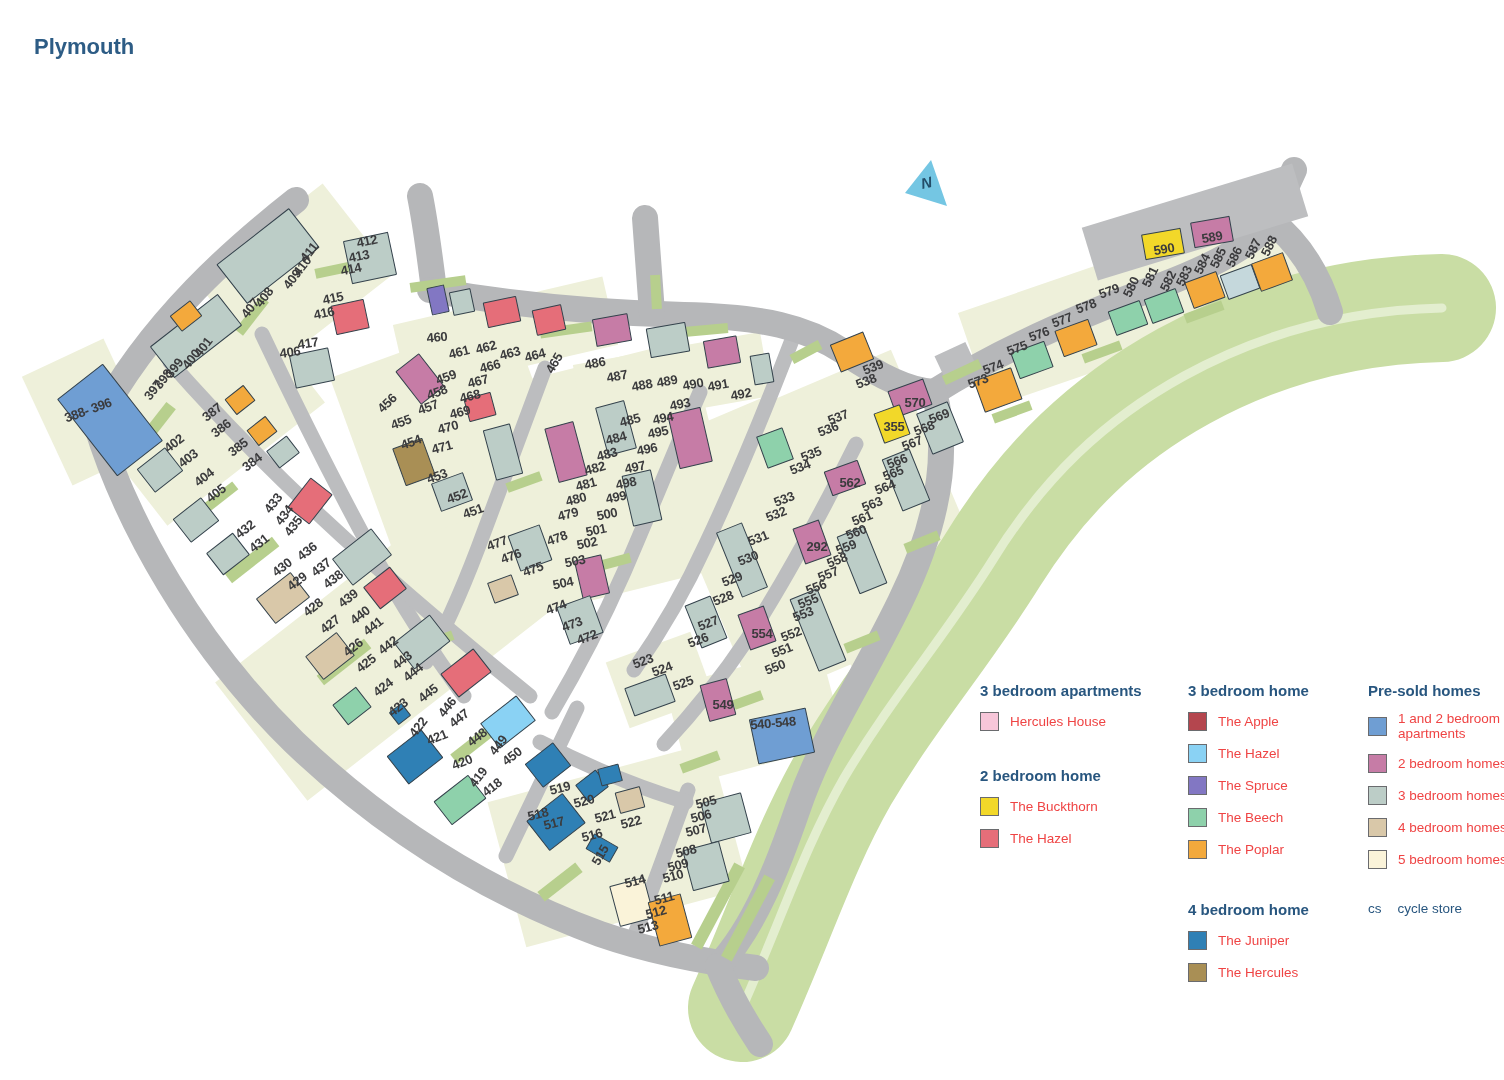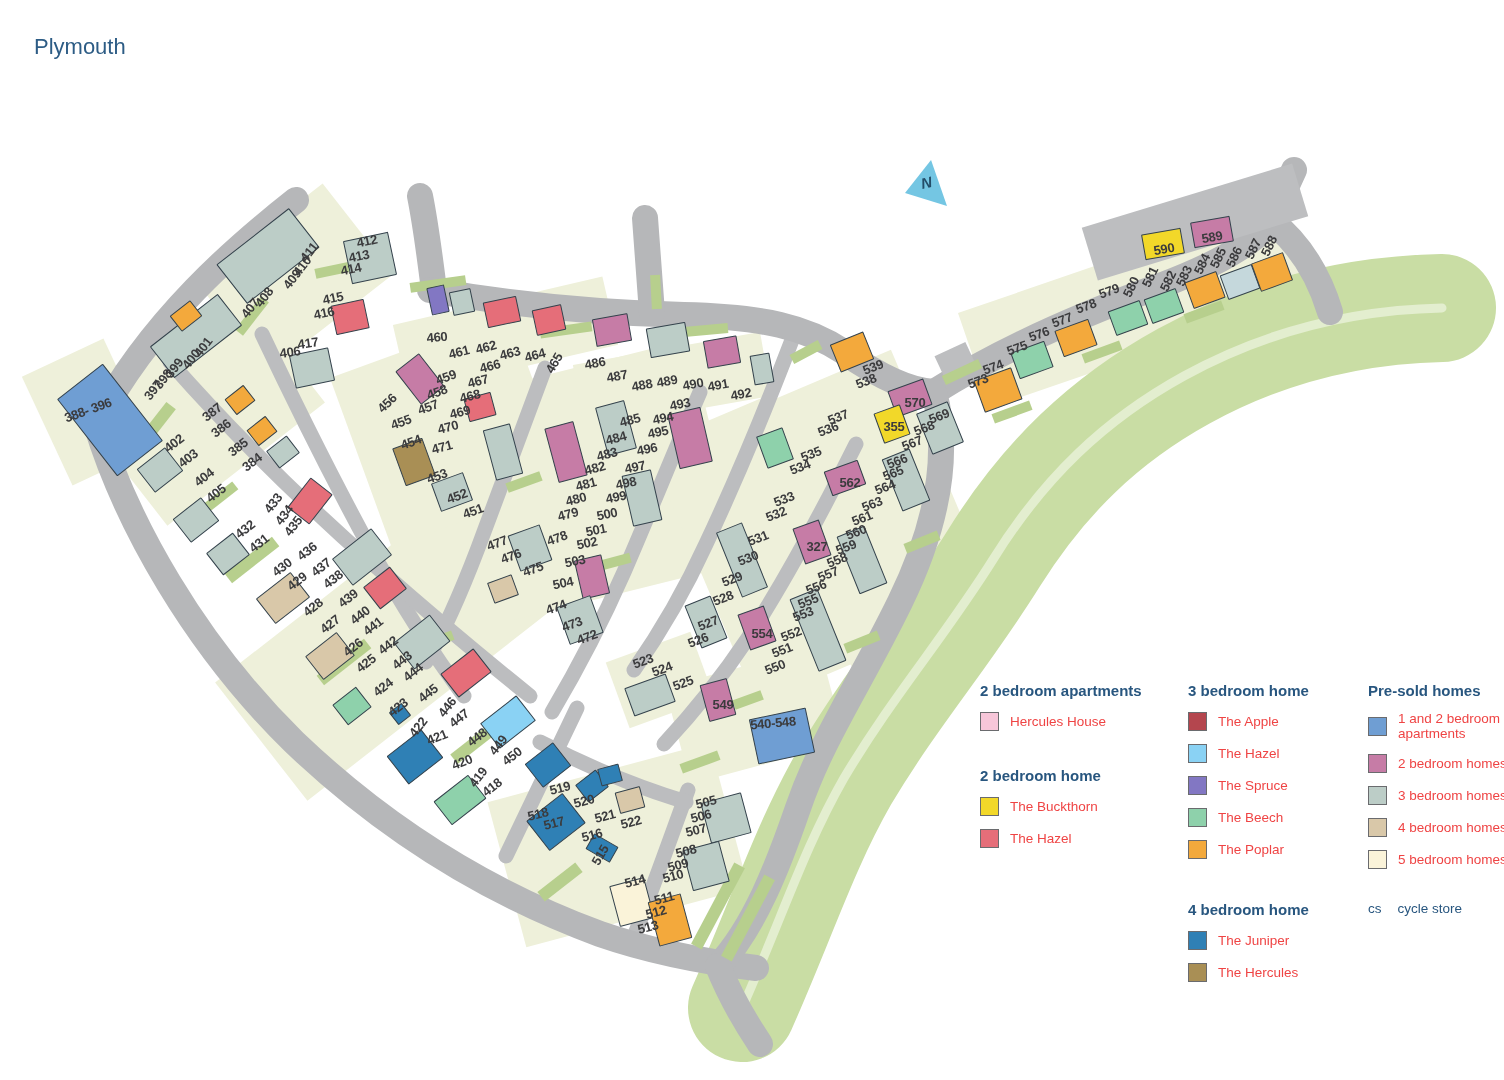--- a/index.html
+++ b/index.html
@@ -3,21 +3,21 @@
 <meta charset="utf-8">
 <style>
   html,body{margin:0;padding:0;background:#ffffff;}
   body{width:1504px;height:1080px;position:relative;overflow:hidden;
        font-family:"Liberation Sans",sans-serif;}
   .stage{position:absolute;inset:0;width:1504px;height:1080px;}
 
   
   .hdr{position:absolute;left:33px;top:30px;z-index:40;}
   .hdr h1{margin:0;font-size:44px;line-height:1.05;font-weight:bold;color:#2d5c85;letter-spacing:-0.5px;}
-  .hdr h2{margin:4px 0 0 1px;font-size:22px;font-weight:normal;color:#2d5c85;}
+  .hdr h2{margin:4px 0 0 1px;font-size:22px;font-weight:bold;color:#2d5c85;}
 
   
   .map-svg{position:absolute;left:0;top:0;z-index:1;}
   #house-layer,#plot-layer{position:absolute;inset:0;z-index:2;pointer-events:none;}
   #plot-layer{z-index:3;}
   .house{position:absolute;border:1.3px solid #34424c;box-sizing:border-box;border-radius:1px;}
   .plot{position:absolute;font-size:13px;font-weight:bold;color:#3b3b3d;white-space:nowrap;
         letter-spacing:-0.3px;text-align:center;line-height:1.0;}
 
   
@@ -384,21 +384,21 @@
       <div class="plot" style="left: 850px; top: 482px; transform: translate(-50%, -50%) rotate(0deg);">562</div>
       <div class="plot" style="left: 872px; top: 504px; transform: translate(-50%, -50%) rotate(-22deg);">563</div>
       <div class="plot" style="left: 885px; top: 487px; transform: translate(-50%, -50%) rotate(-22deg);">564</div>
       <div class="plot" style="left: 893px; top: 473px; transform: translate(-50%, -50%) rotate(-22deg);">565</div>
       <div class="plot" style="left: 897px; top: 461px; transform: translate(-50%, -50%) rotate(-22deg);">566</div>
       <div class="plot" style="left: 912px; top: 443px; transform: translate(-50%, -50%) rotate(-22deg);">567</div>
       <div class="plot" style="left: 924px; top: 428px; transform: translate(-50%, -50%) rotate(-22deg);">568</div>
       <div class="plot" style="left: 939px; top: 416px; transform: translate(-50%, -50%) rotate(-22deg);">569</div>
       <div class="plot" style="left: 915px; top: 402px; transform: translate(-50%, -50%) rotate(0deg);">570</div>
       <div class="plot" style="left: 894px; top: 426px; transform: translate(-50%, -50%) rotate(0deg);">355</div>
-      <div class="plot" style="left: 817px; top: 546px; transform: translate(-50%, -50%) rotate(0deg);">327</div>
+      <div class="plot" style="left: 817px; top: 546px; transform: translate(-50%, -50%) rotate(0deg);">292</div>
       <div class="plot" style="left: 978px; top: 381px; transform: translate(-50%, -50%) rotate(-20deg);">573</div>
       <div class="plot" style="left: 993px; top: 367px; transform: translate(-50%, -50%) rotate(-20deg);">574</div>
       <div class="plot" style="left: 1017px; top: 348px; transform: translate(-50%, -50%) rotate(-20deg);">575</div>
       <div class="plot" style="left: 1039px; top: 334px; transform: translate(-50%, -50%) rotate(-20deg);">576</div>
       <div class="plot" style="left: 1062px; top: 320px; transform: translate(-50%, -50%) rotate(-20deg);">577</div>
       <div class="plot" style="left: 1086px; top: 306px; transform: translate(-50%, -50%) rotate(-20deg);">578</div>
       <div class="plot" style="left: 1109px; top: 291px; transform: translate(-50%, -50%) rotate(-20deg);">579</div>
       <div class="plot" style="left: 1131px; top: 287px; transform: translate(-50%, -50%) rotate(-64deg);">580</div>
       <div class="plot" style="left: 1150px; top: 277px; transform: translate(-50%, -50%) rotate(-64deg);">581</div>
       <div class="plot" style="left: 1168px; top: 281px; transform: translate(-50%, -50%) rotate(-64deg);">582</div>
@@ -416,21 +416,21 @@
     <h2>Plymouth</h2>
   </div>
 
   <div class="compass">
     <div class="tri"></div>
     <div class="n">N</div>
   </div>
 
   <div class="legend">
     <div class="lg-col c1">
-      <div class="lg-head">2 bedroom apartments</div>
+      <div class="lg-head">3 bedroom apartments</div>
       <div class="lg-item">
         <span class="sw" style="background: rgb(247, 198, 217);"></span>
         <span>Hercules House</span>
       </div>
       <div class="gap1"></div>
       <div class="lg-head">2 bedroom home</div>
       <div class="lg-item">
         <span class="sw" style="background: rgb(242, 216, 41);"></span>
         <span>The Buckthorn</span>
       </div>

